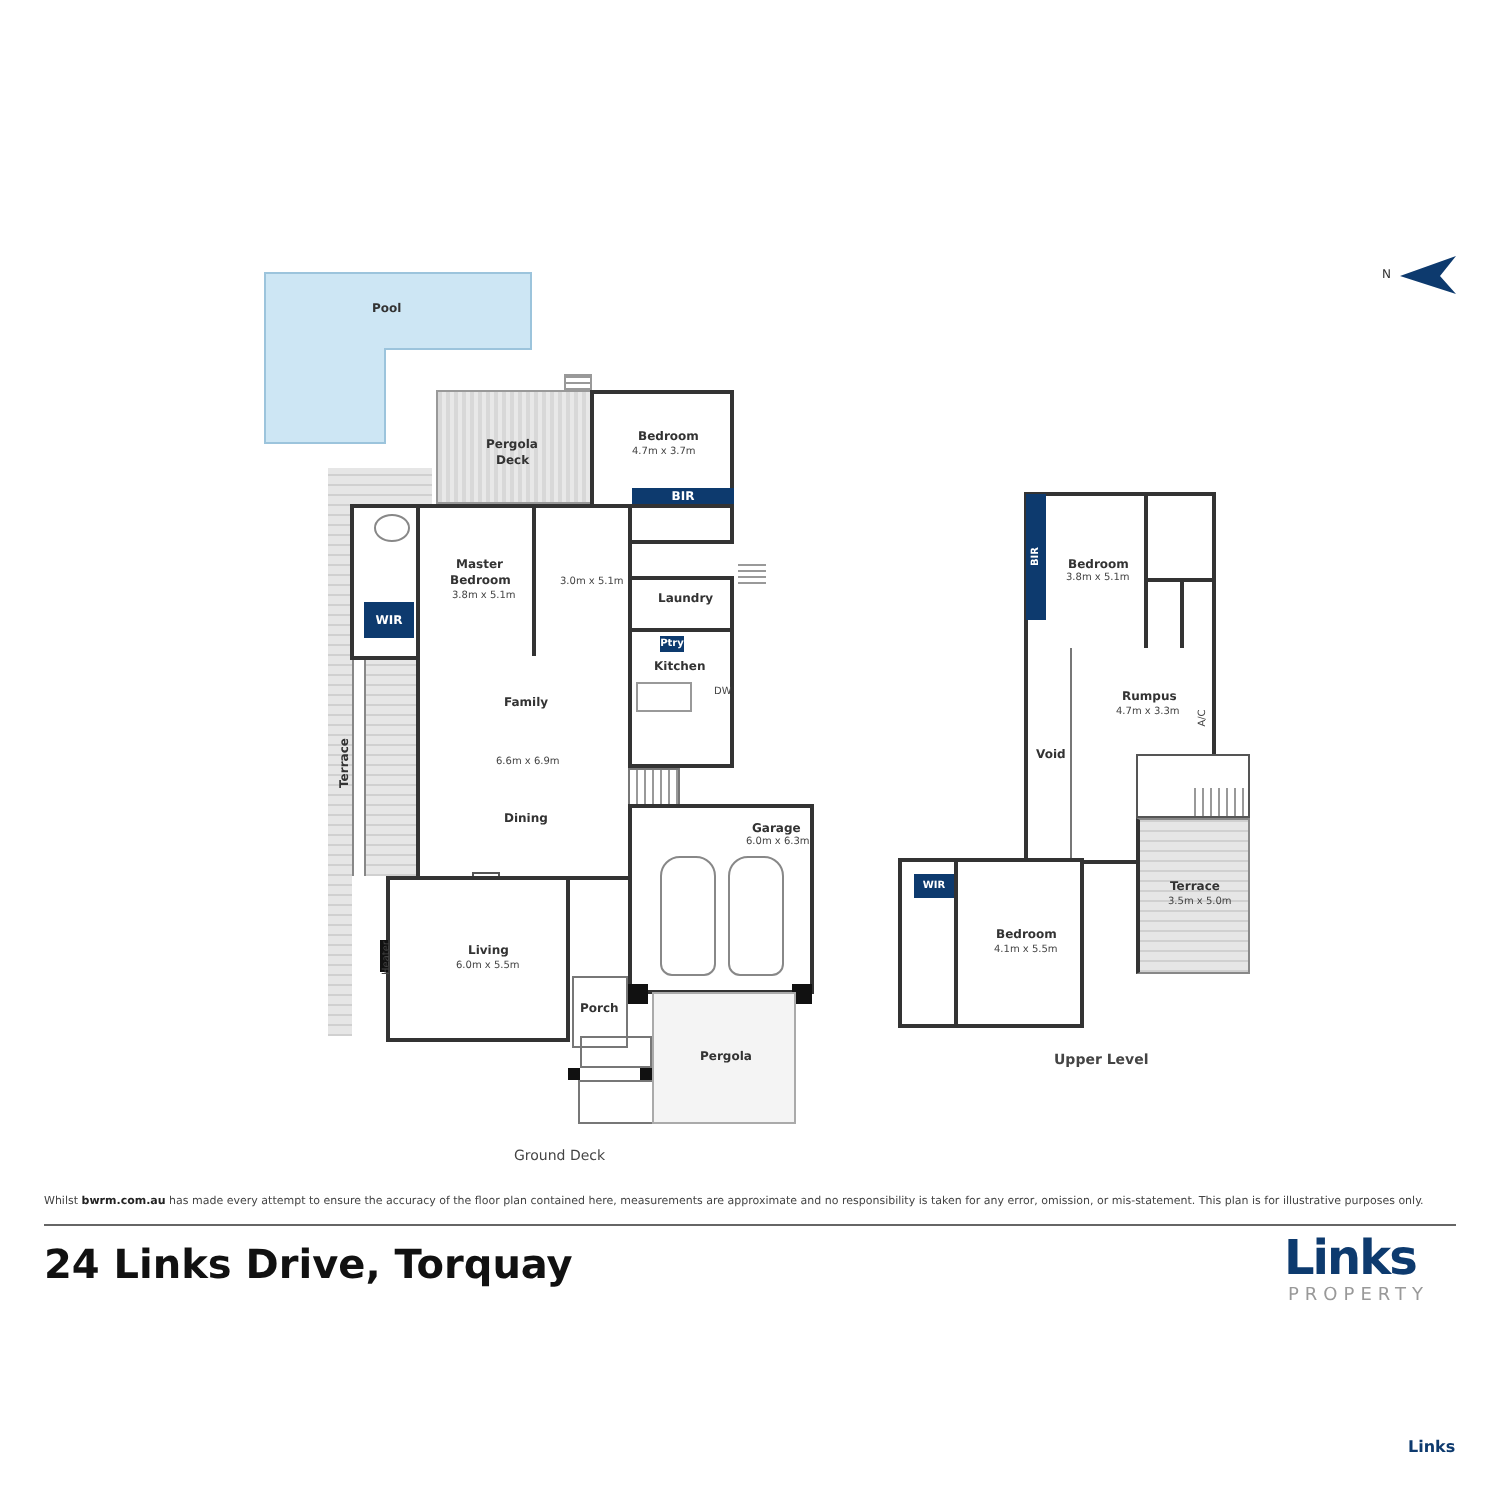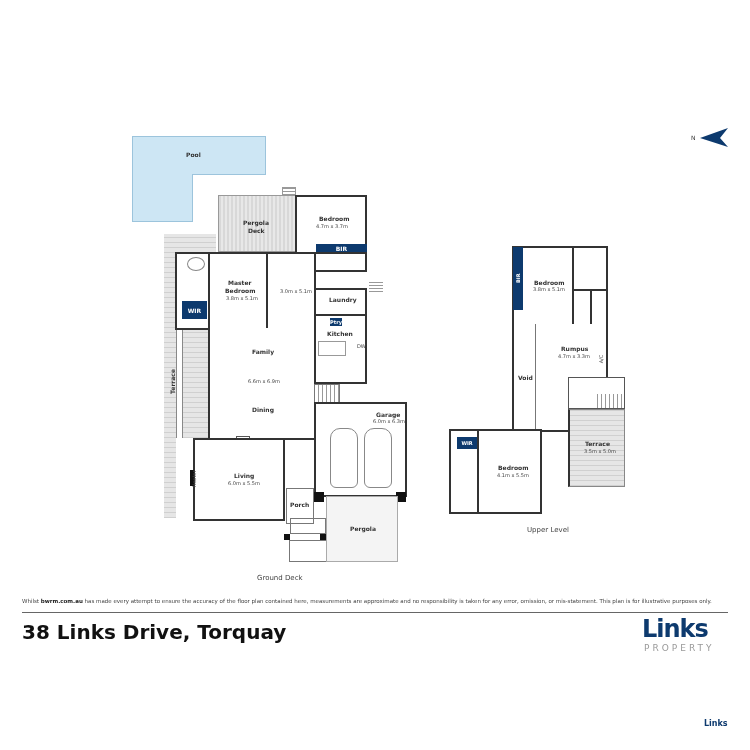--- a/index.html
+++ b/index.html
@@ -140,21 +140,21 @@
   <div class="lbl" style="left:585px;top:440px;font-size:6px;">Terrace</div>
   <div class="dim" style="left:584px;top:448px;">3.5m x 5.0m</div>
 
   <div class="room" style="left:449px;top:429px;width:30px;height:85px;"></div>
   <div class="navy" style="left:457px;top:437px;width:20px;height:12px;font-size:5px;">WIR</div>
 
   <div class="room" style="left:477px;top:429px;width:65px;height:85px;"></div>
   <div class="lbl" style="left:498px;top:464px;font-size:6px;">Bedroom</div>
   <div class="dim" style="left:497px;top:472px;">4.1m x 5.5m</div>
 
-  <div class="lbl" style="left:527px;top:526px;font-size:7px;font-weight:normal;color:#444;">Upper Level</div>
+  <div class="lbl" style="left:527px;top:526px;font-size:7px;font-weight:bold;color:#444;">Upper Level</div>
 </div>
 
 <div class="disclaimer"><span>Whilst </span><b>bwrm.com.au</b><span> has made every attempt to ensure the accuracy of the floor plan contained here, measurements are approximate and no responsibility is taken for any error, omission, or mis-statement. This plan is for illustrative purposes only.</span></div>
 <div class="hr"></div>
-<div class="title">38 Links Drive, Torquay</div>
+<div class="title">24 Links Drive, Torquay</div>
 <div class="logo">Links</div>
 <div class="logo-sub">PROPERTY</div>
 <div class="small-logo">Links</div>
 
 </body></html>

